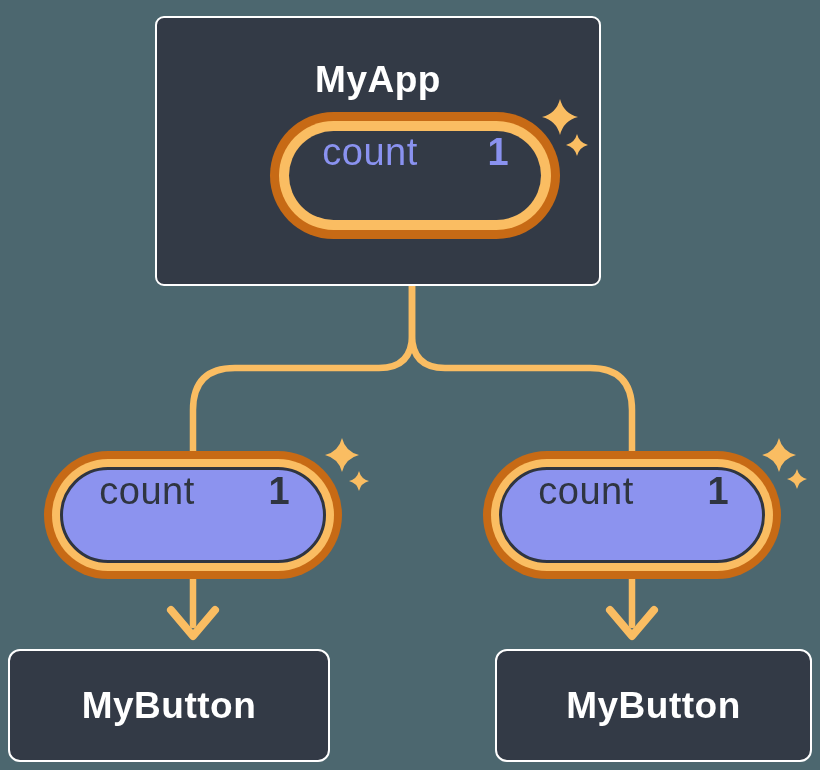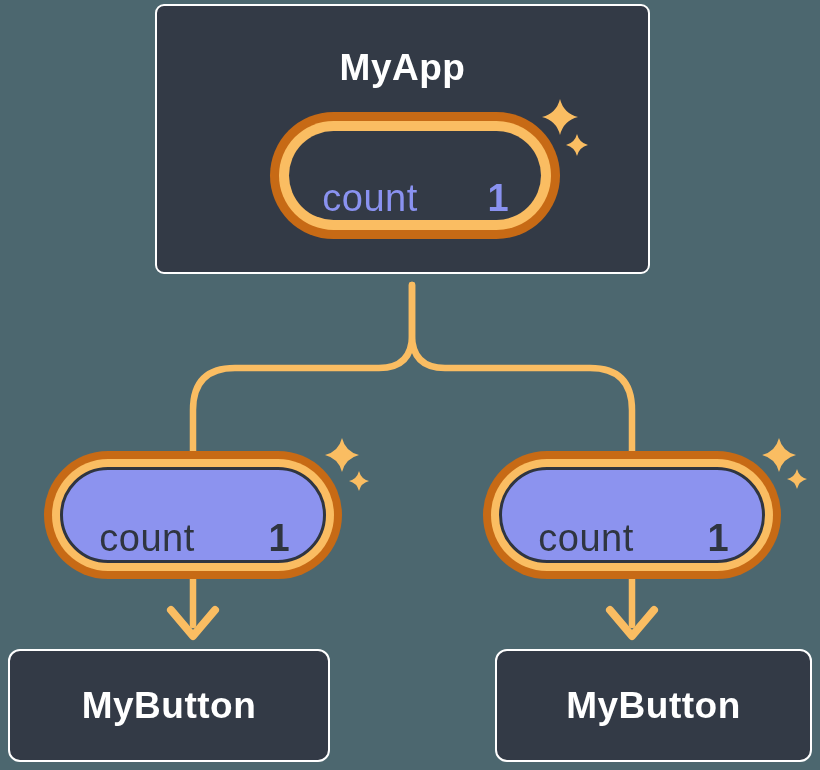--- a/index.html
+++ b/index.html
@@ -21,21 +21,21 @@
   .layer.over  { z-index: 6; }
 
   .comp-box {
     position: absolute;
     background: #333A46;
     border: 2.5px solid #FFFFFF;
     border-radius: 10px;
     box-sizing: border-box;
     z-index: 2;
   }
-  #app-box    { left: 155px; top: 4px;  width: 495px; height: 270px; border-radius: 9px; }
+  #app-box    { left: 155px; top: 16px;  width: 446px; height: 270px; border-radius: 9px; }
   #btn-box-l  { left: 8px;   top: 649px; width: 322px; height: 113px; border-radius: 12px;
                 display: flex; align-items: center; justify-content: center; }
   #btn-box-r  { left: 495px; top: 649px; width: 317px; height: 113px; border-radius: 12px;
                 display: flex; align-items: center; justify-content: center; }
 
   .box-title {
     color: #FFFFFF;
     font-size: 37px;
     font-weight: 600;
     letter-spacing: 0.5px;
@@ -60,21 +60,21 @@
     width: 100%; height: 100%;
     background: #FABD62;
     border-radius: 999px;
     box-sizing: border-box;
   }
   .pill-inner {
     width: 100%; height: 100%;
     border-radius: 999px;
     overflow: hidden;
     display: flex;
-    align-items: flex-end;
+    align-items: flex-start;
     box-sizing: border-box;
   }
   .cell {
     display: flex;
     align-items: center;
     justify-content: center;
     font-size: 38px;
   }
   .cell-name  { flex: 1; font-weight: 400; letter-spacing: 0.5px; }
   .cell-value { width: 88px; font-weight: 700; }

